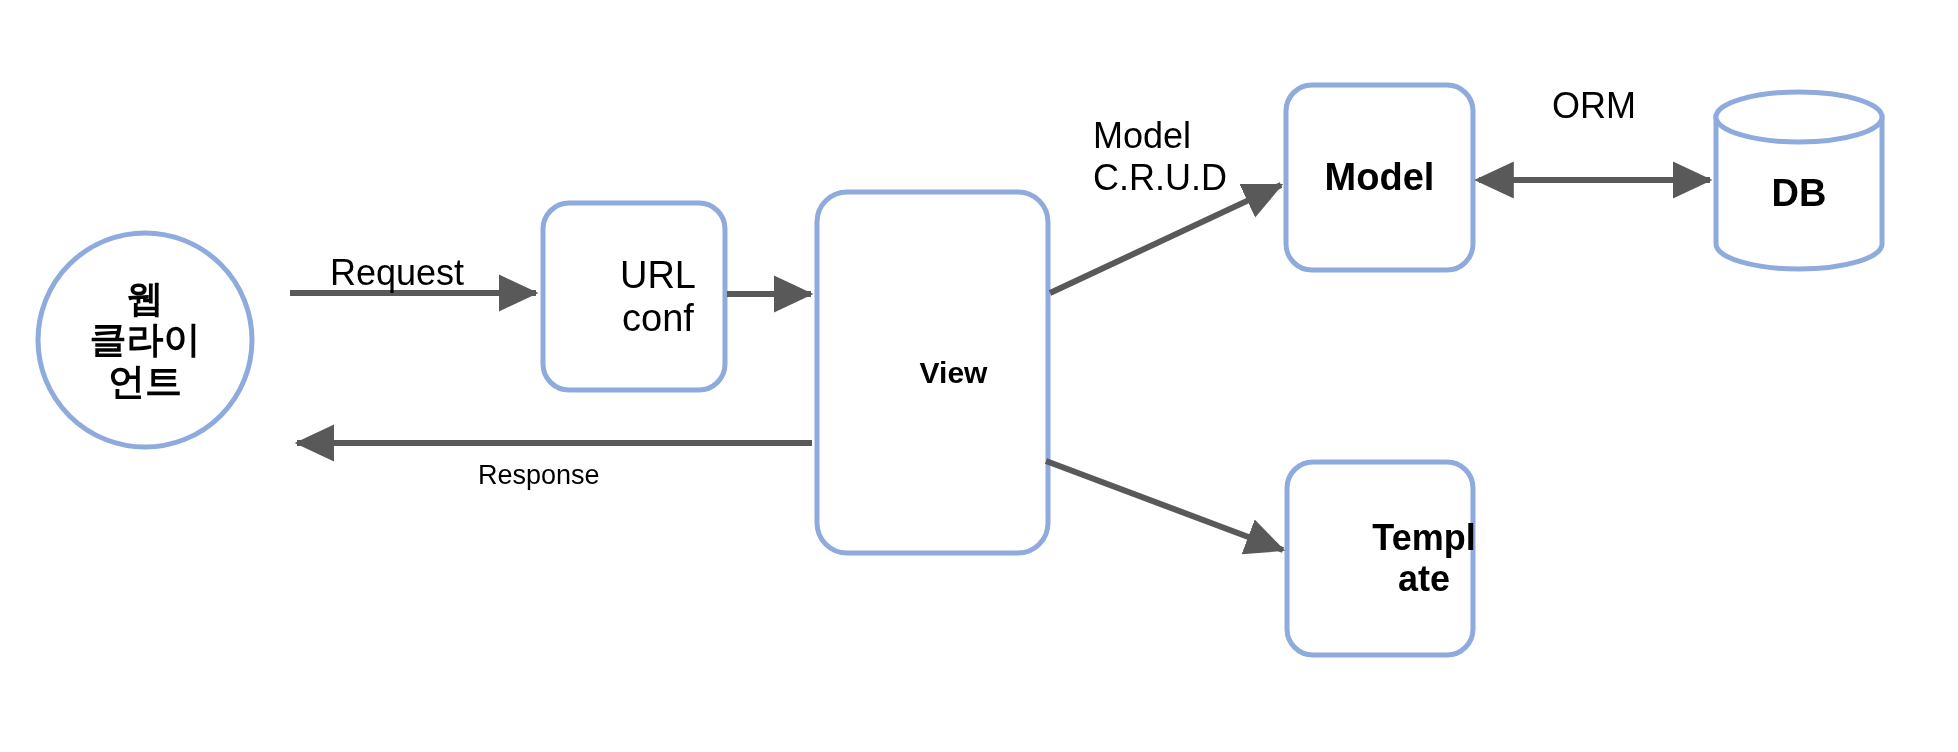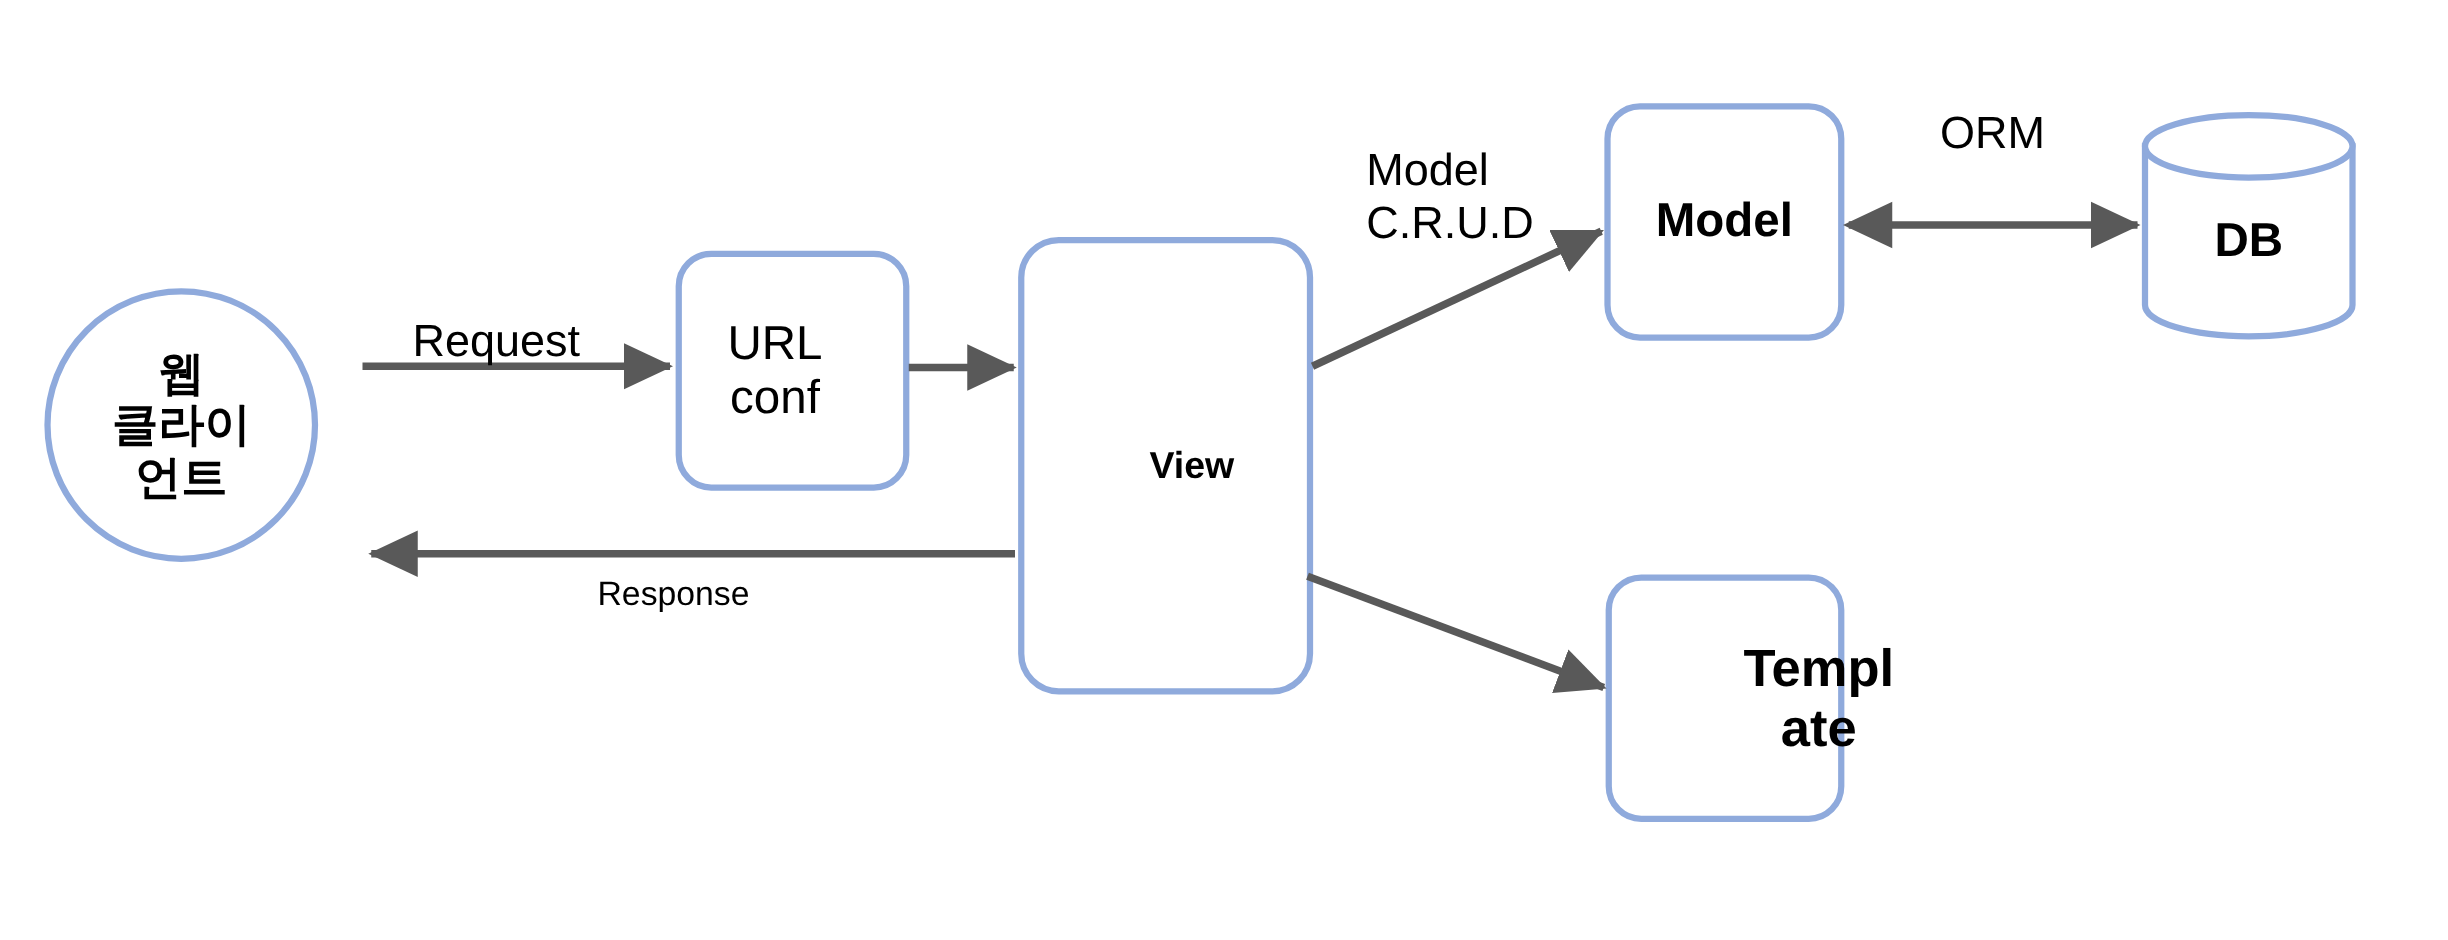--- a/index.html
+++ b/index.html
@@ -83,30 +83,30 @@
 
     <line x1="1479" y1="180" x2="1710" y2="180" stroke="#595959" stroke-width="6" marker-end="url(#arrowEnd)" marker-start="url(#arrowStart)"></line>
 
     <line x1="1046" y1="461" x2="1283" y2="550" stroke="#595959" stroke-width="6" marker-end="url(#arrowEnd)"></line>
   </svg>
 
   <div class="node-label bold" style="left:38px; top:233px; width:214px; height:214px; font-size:37px;">웹
 클라이
 언트</div>
 
-  <div class="node-label reg" style="left:529px; top:203px; width:182px; height:187px; font-size:38px;text-align:center;">URL
+  <div class="node-label reg" style="left:567px; top:203px; width:182px; height:187px; font-size:38px;text-align:center;">URL
 conf</div>
 
   <div class="node-label bold" style="left:838px; top:192px; width:231px; height:361px; font-size:30px;">View</div>
 
   <div class="node-label bold" style="left:1286px; top:85px; width:187px; height:185px; font-size:38px;">Model</div>
 
   <div class="node-label bold" style="left:1716px; top:117px; width:166px; height:152px; font-size:38px;">DB</div>
 
-  <div class="node-label bold" style="left:1362px; top:462px; width:186px; height:193px; font-size:42px;">Templ
+  <div class="node-label bold" style="left:1331px; top:462px; width:186px; height:193px; font-size:36px;">Templ
 ate</div>
 
   <div class="edge-label" style="left:330px; top:252px; font-size:36px;">Request</div>
 
   <div class="edge-label" style="left:478px; top:460px; font-size:27px;">Response</div>
 
   <div class="edge-label" style="left:1093px; top:115px; font-size:36px; text-align:left;">Model
 C.R.U.D</div>
 
   <div class="edge-label" style="left:1552px; top:85px; font-size:36px;text-align:right;">ORM</div>

